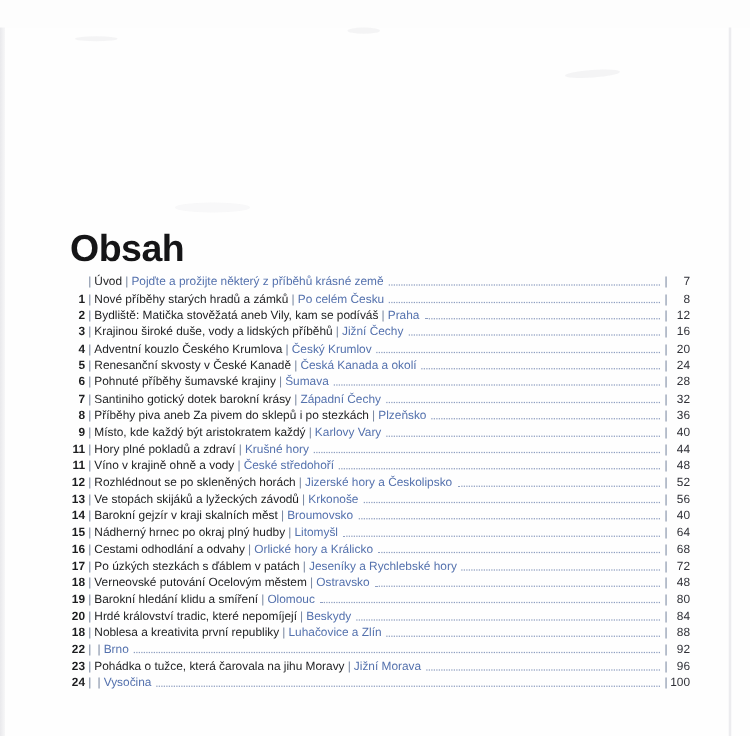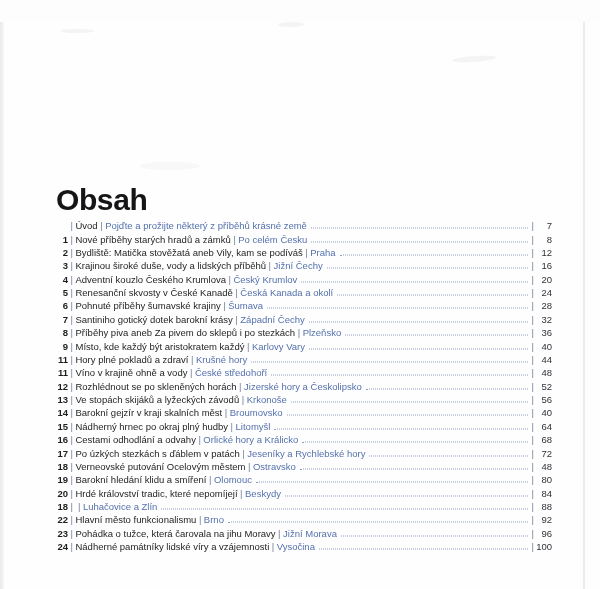--- a/index.html
+++ b/index.html
@@ -336,33 +336,33 @@
     <span class="leader"></span>
     <span class="pg-cell">
       <span class="pg-pipe">|</span>
       <span class="pg-num">84</span>
     </span>
   </div>
 
   <div class="toc-row">
     <span class="toc-num">18</span>
     <span class="pipe">|</span>
+    <span class="toc-title">Noblesa a kreativita první republiky</span>
     <span class="pipe">|</span>
     <span class="toc-sub">Luhačovice a Zlín</span>
     <span class="leader"></span>
     <span class="pg-cell">
       <span class="pg-pipe">|</span>
       <span class="pg-num">88</span>
     </span>
   </div>
 
   <div class="toc-row">
     <span class="toc-num">22</span>
     <span class="pipe">|</span>
-    <span class="toc-title">Hlavní město funkcionalismu</span>
     <span class="pipe">|</span>
     <span class="toc-sub">Brno</span>
     <span class="leader"></span>
     <span class="pg-cell">
       <span class="pg-pipe">|</span>
       <span class="pg-num">92</span>
     </span>
   </div>
 
   <div class="toc-row">
@@ -374,21 +374,20 @@
     <span class="leader"></span>
     <span class="pg-cell">
       <span class="pg-pipe">|</span>
       <span class="pg-num">96</span>
     </span>
   </div>
 
   <div class="toc-row">
     <span class="toc-num">24</span>
     <span class="pipe">|</span>
-    <span class="toc-title">Nádherné památníky lidské víry a vzájemnosti</span>
     <span class="pipe">|</span>
     <span class="toc-sub">Vysočina</span>
     <span class="leader"></span>
     <span class="pg-cell">
       <span class="pg-pipe">|</span>
       <span class="pg-num">100</span>
     </span>
   </div>
 </div>
 </div>

